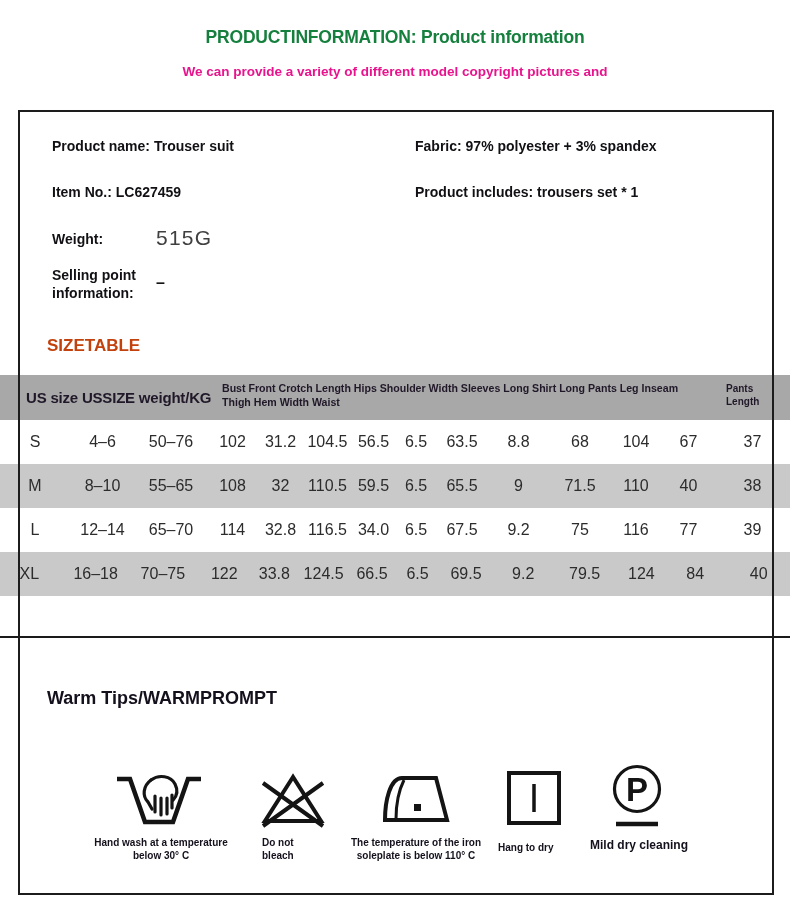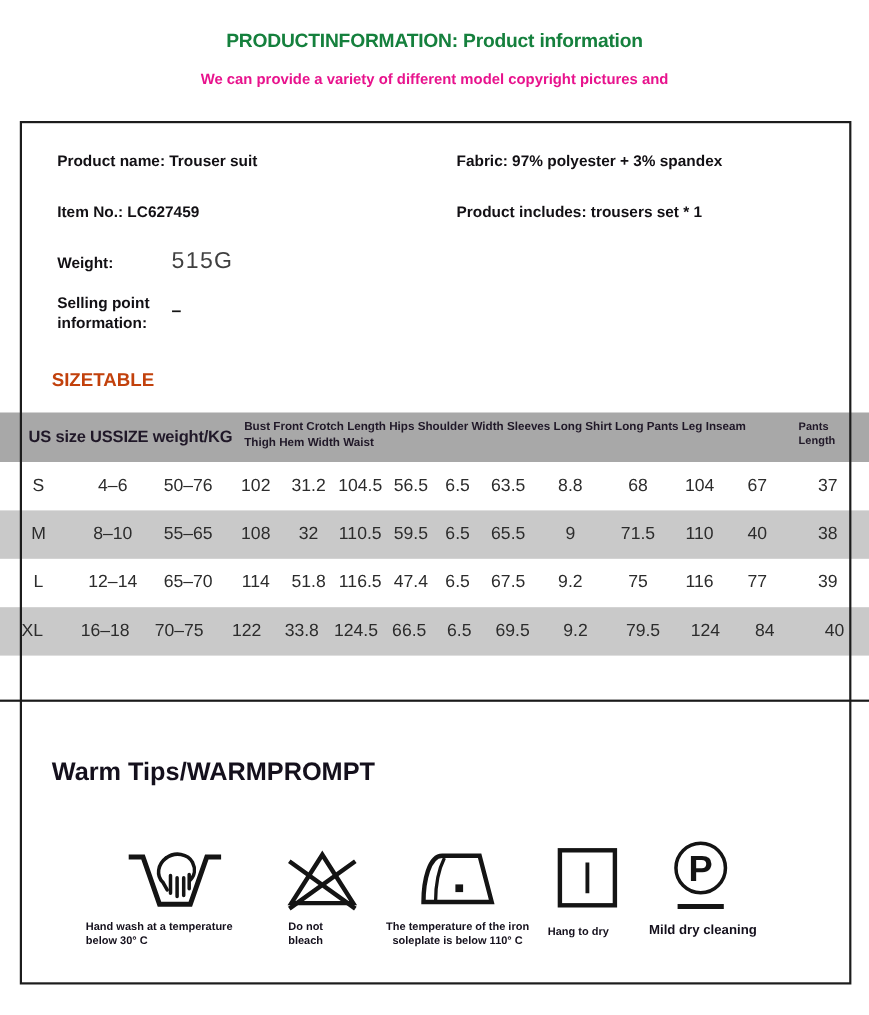--- a/index.html
+++ b/index.html
@@ -29,31 +29,31 @@
   .thead{position:relative;height:45px;}
   .th-left{position:absolute;left:26px;top:0;height:45px;display:flex;align-items:center;font-size:15px;font-weight:700;color:#201828;letter-spacing:-0.2px;}
   .th-mid{position:absolute;left:222px;top:7px;width:502px;font-size:10.6px;font-weight:700;color:#201828;line-height:13.5px;}
   .th-right{position:absolute;left:726px;top:7px;width:46px;font-size:10px;font-weight:700;color:#201828;line-height:13px;}
   .trow{display:flex;height:44px;}
   .tcell{display:flex;align-items:center;justify-content:center;font-size:16px;font-weight:400;color:#2c2c2c;}
   .c0{width:70px}.c1{width:65px}.c2{width:72px}.c3{width:51px}.c4{width:45px}.c5{width:49px}.c6{width:43px}
   .c7{width:42px}.c8{width:50px}.c9{width:63px}.c10{width:60px}.c11{width:52px}.c12{width:53px}.c13{width:75px}
   
   .separator{left:0;top:636px;width:790px;height:2px;background:#1a1a1a;z-index:6;}
-  .warm-heading{left:47px;top:688px;font-size:23px;font-weight:700;color:#14101c;z-index:2;}
+  .warm-heading{left:47px;top:688px;font-size:18px;font-weight:700;color:#14101c;z-index:2;}
   .warm-body{left:30px;top:719px;font-size:12.5px;font-weight:700;line-height:17px;color:#121014;z-index:2;}
   
   .icon-svg{stroke:#141414;fill:none;}
   .care-label{position:absolute;font-size:10px;font-weight:700;line-height:13px;color:#14101c;z-index:2;}
   .g1-icon{left:114px;top:768px;z-index:2;}
   .g2-icon{left:260px;top:770px;z-index:2;}
   .g3-icon{left:381px;top:770px;z-index:2;}
   .g4-icon{left:506px;top:770px;z-index:2;}
   .g5-icon{left:607px;top:762px;z-index:2;}
-  .g1-label{left:78px;top:836px;width:166px;text-align:left;}
+  .g1-label{left:78px;top:836px;width:166px;text-align:center;}
   .g2-label{left:262px;top:836px;text-align:left;}
   .g3-label{left:338px;top:836px;width:156px;text-align:center;}
   .g4-label{left:498px;top:841px;}
   .g5-label{left:590px;top:839px;font-size:12px;}
 </style>
 </head>
 <body>
 
 <div id="page">
 
@@ -116,23 +116,23 @@
           <div class="tcell c10">71.5</div>
           <div class="tcell c11">110</div>
           <div class="tcell c12">40</div>
           <div class="tcell c13">38</div>
         </div>
         <div class="trow">
           <div class="tcell c0">L</div>
           <div class="tcell c1">12–14</div>
           <div class="tcell c2">65–70</div>
           <div class="tcell c3">114</div>
-          <div class="tcell c4">51.8</div>
+          <div class="tcell c4">32.8</div>
           <div class="tcell c5">116.5</div>
-          <div class="tcell c6">47.4</div>
+          <div class="tcell c6">34.0</div>
           <div class="tcell c7">6.5</div>
           <div class="tcell c8">67.5</div>
           <div class="tcell c9">9.2</div>
           <div class="tcell c10">75</div>
           <div class="tcell c11">116</div>
           <div class="tcell c12">77</div>
           <div class="tcell c13">39</div>
         </div>
         <div class="trow alt" style="background: rgb(201, 201, 201); gap: 10px;">
           <div class="tcell c0">XL</div>

